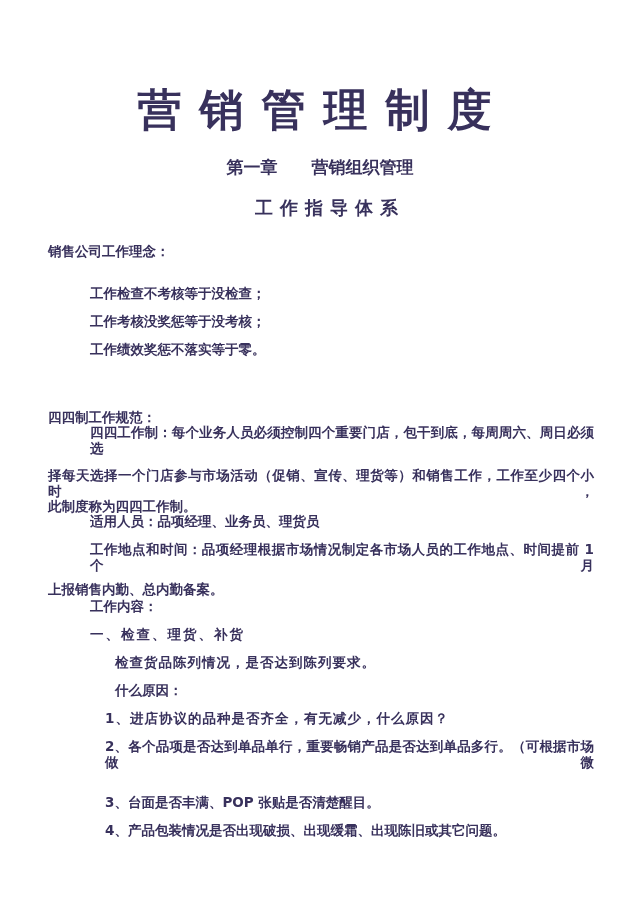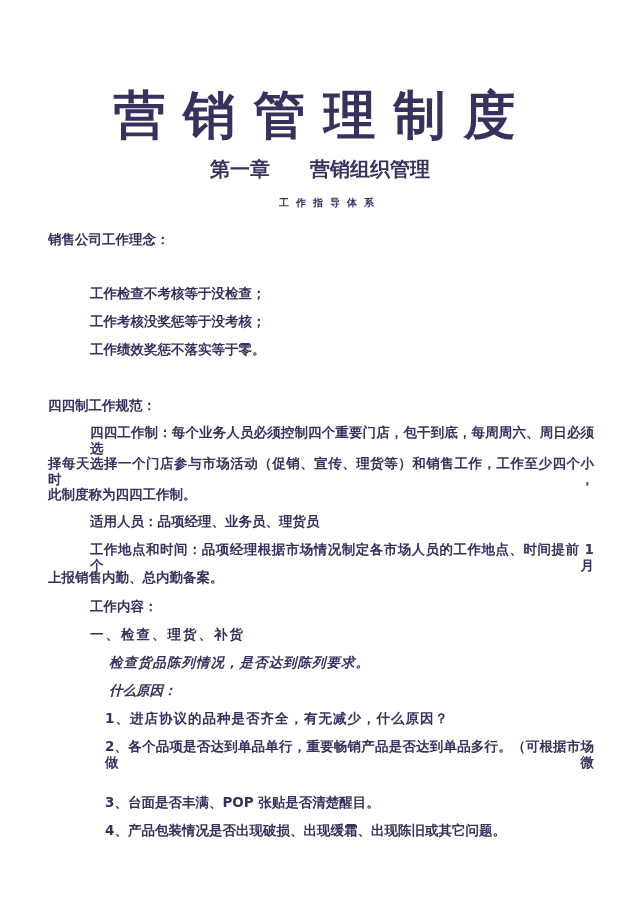--- a/index.html
+++ b/index.html
@@ -25,41 +25,41 @@
     white-space: nowrap;
   }
   .center {
     left: 0;
     right: 0;
     text-align: center;
     white-space: nowrap;
   }
   .doc-title {
     top: 84px;
-    font-size: 52px;
+    font-size: 44px;
     letter-spacing: 18px;
     padding-left: 7px;
     font-weight: bold;
   }
   .chapter {
     top: 157px;
-    font-size: 20px;
+    font-size: 17px;
     font-weight: bold;
   }
   .subtitle {
     top: 197px;
-    font-size: 10px;
+    font-size: 18px;
     letter-spacing: 7px;
     padding-left: 20px;
     font-weight: bold;
   }
-  .x48  { left: 48px; }
+  .x48  { left: 48px; margin-top: 12px; }
   .x90  { left: 90px; }
   .x105 { left: 105px; }
-  .x115 { left: 109px; font-style: italic; }
+  .x115 { left: 115px; }
   .just {
     right: 46px;
     white-space: normal;
     text-align: justify;
     text-align-last: justify;
   }
   .sp2 { letter-spacing: 2px; }
   .sp1 { letter-spacing: 1px; }
 </style>
 </head>

